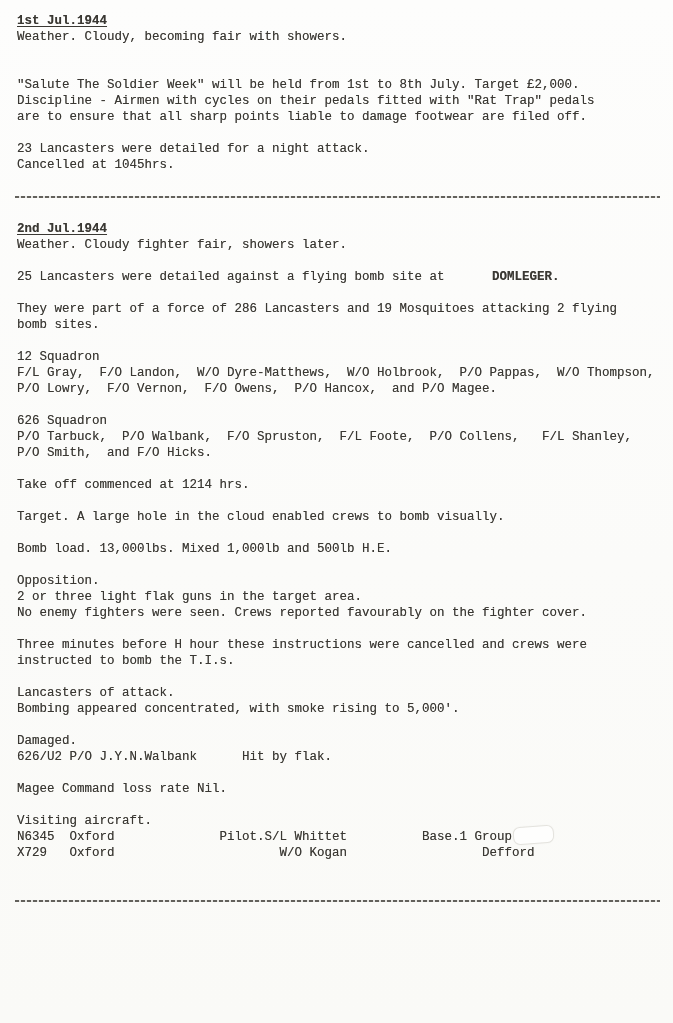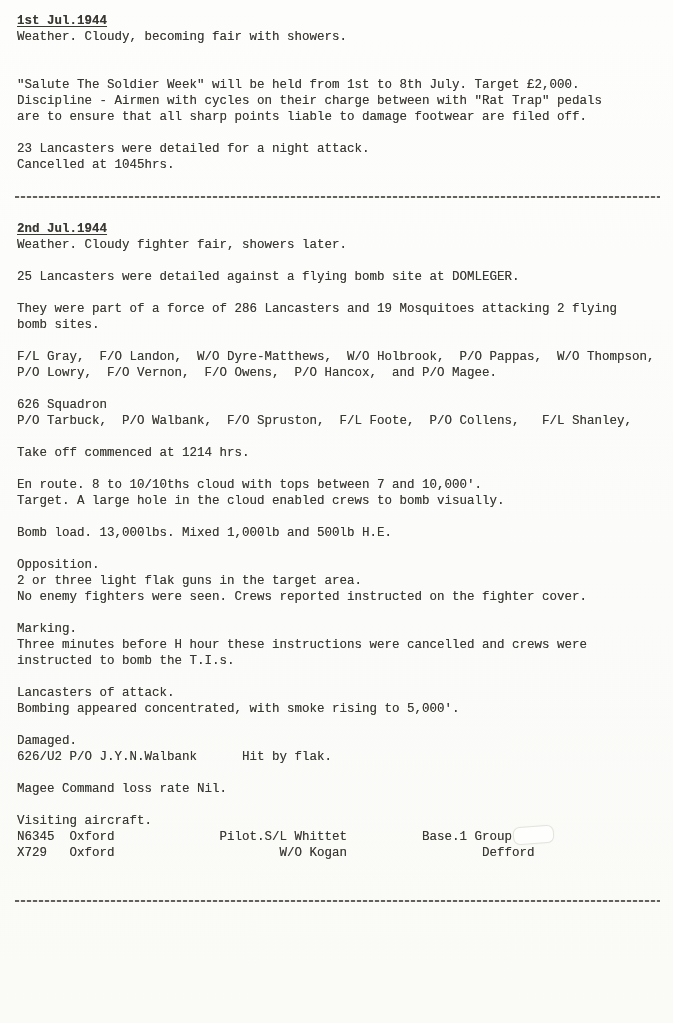--- a/index.html
+++ b/index.html
@@ -15,21 +15,21 @@
     color: #3a3833;
     text-shadow: 0 0 0.5px rgba(45, 42, 36, 0.55);
   }
   .doc { padding: 13px 0 0 17px; }
   .line { white-space: pre; height: 16px; }
   .line.heading {
     font-weight: bold;
     text-decoration: underline;
     text-underline-offset: 2px;
   }
-  .bold { font-weight: normal; }
+  .bold { font-weight: bold; margin-left: 40px; }
   .line.rule { position: relative; }
   .line.rule::before {
     content: "";
     position: absolute; left: -2px; right: 13px; top: 7px; height: 2px;
     background: repeating-linear-gradient(90deg,
       rgba(72, 70, 64, 0.85) 0px, rgba(72, 70, 64, 0.85) 4px,
       rgba(72, 70, 64, 0.12) 4px, rgba(72, 70, 64, 0.12) 6px);
   }
   .smudge {
     position: absolute;
@@ -43,54 +43,54 @@
 </head>
 <body style="background: rgb(251, 251, 249);">
 
 <div class="page" style="color: rgb(58, 56, 51);">
   <div class="doc">
       <div class="line heading">1st Jul.1944</div>
       <div class="line text">Weather. Cloudy, becoming fair with showers.</div>
       <div class="line blank">&nbsp;</div>
       <div class="line blank">&nbsp;</div>
       <div class="line text">"Salute The Soldier Week" will be held from 1st to 8th July. Target £2,000.</div>
-      <div class="line text">Discipline - Airmen with cycles on their charge between with "Rat Trap" pedals</div>
+      <div class="line text">Discipline - Airmen with cycles on their pedals fitted with "Rat Trap" pedals</div>
       <div class="line text">are to ensure that all sharp points liable to damage footwear are filed off.</div>
       <div class="line blank">&nbsp;</div>
       <div class="line text">23 Lancasters were detailed for a night attack.</div>
       <div class="line text">Cancelled at 1045hrs.</div>
       <div class="line blank">&nbsp;</div>
       <div class="line rule"></div>
       <div class="line blank">&nbsp;</div>
       <div class="line heading">2nd Jul.1944</div>
       <div class="line text">Weather. Cloudy fighter fair, showers later.</div>
       <div class="line blank">&nbsp;</div>
       <div class="line mixed"><span>25 Lancasters were detailed against a flying bomb site at </span><span class="bold">DOMLEGER.</span></div>
       <div class="line blank">&nbsp;</div>
       <div class="line text">They were part of a force of 286 Lancasters and 19 Mosquitoes attacking 2 flying</div>
       <div class="line text">bomb sites.</div>
       <div class="line blank">&nbsp;</div>
+      <div class="line text">12 Squadron</div>
       <div class="line text">F/L Gray,  F/O Landon,  W/O Dyre-Matthews,  W/O Holbrook,  P/O Pappas,  W/O Thompson,</div>
       <div class="line text">P/O Lowry,  F/O Vernon,  F/O Owens,  P/O Hancox,  and P/O Magee.</div>
       <div class="line blank">&nbsp;</div>
       <div class="line text">626 Squadron</div>
       <div class="line text">P/O Tarbuck,  P/O Walbank,  F/O Spruston,  F/L Foote,  P/O Collens,   F/L Shanley,</div>
+      <div class="line text">P/O Smith,  and F/O Hicks.</div>
       <div class="line blank">&nbsp;</div>
       <div class="line text">Take off commenced at 1214 hrs.</div>
       <div class="line blank">&nbsp;</div>
-      <div class="line text">En route. 8 to 10/10ths cloud with tops between 7 and 10,000'.</div>
       <div class="line text">Target. A large hole in the cloud enabled crews to bomb visually.</div>
       <div class="line blank">&nbsp;</div>
       <div class="line text">Bomb load. 13,000lbs. Mixed 1,000lb and 500lb H.E.</div>
       <div class="line blank">&nbsp;</div>
       <div class="line text">Opposition.</div>
       <div class="line text">2 or three light flak guns in the target area.</div>
-      <div class="line text">No enemy fighters were seen. Crews reported instructed on the fighter cover.</div>
+      <div class="line text">No enemy fighters were seen. Crews reported favourably on the fighter cover.</div>
       <div class="line blank">&nbsp;</div>
-      <div class="line text">Marking.</div>
       <div class="line text">Three minutes before H hour these instructions were cancelled and crews were</div>
       <div class="line text">instructed to bomb the T.I.s.</div>
       <div class="line blank">&nbsp;</div>
       <div class="line text">Lancasters of attack.</div>
       <div class="line text">Bombing appeared concentrated, with smoke rising to 5,000'.</div>
       <div class="line blank">&nbsp;</div>
       <div class="line text">Damaged.</div>
       <div class="line text">626/U2 P/O J.Y.N.Walbank      Hit by flak.</div>
       <div class="line blank">&nbsp;</div>
       <div class="line text">Magee Command loss rate Nil.</div>

